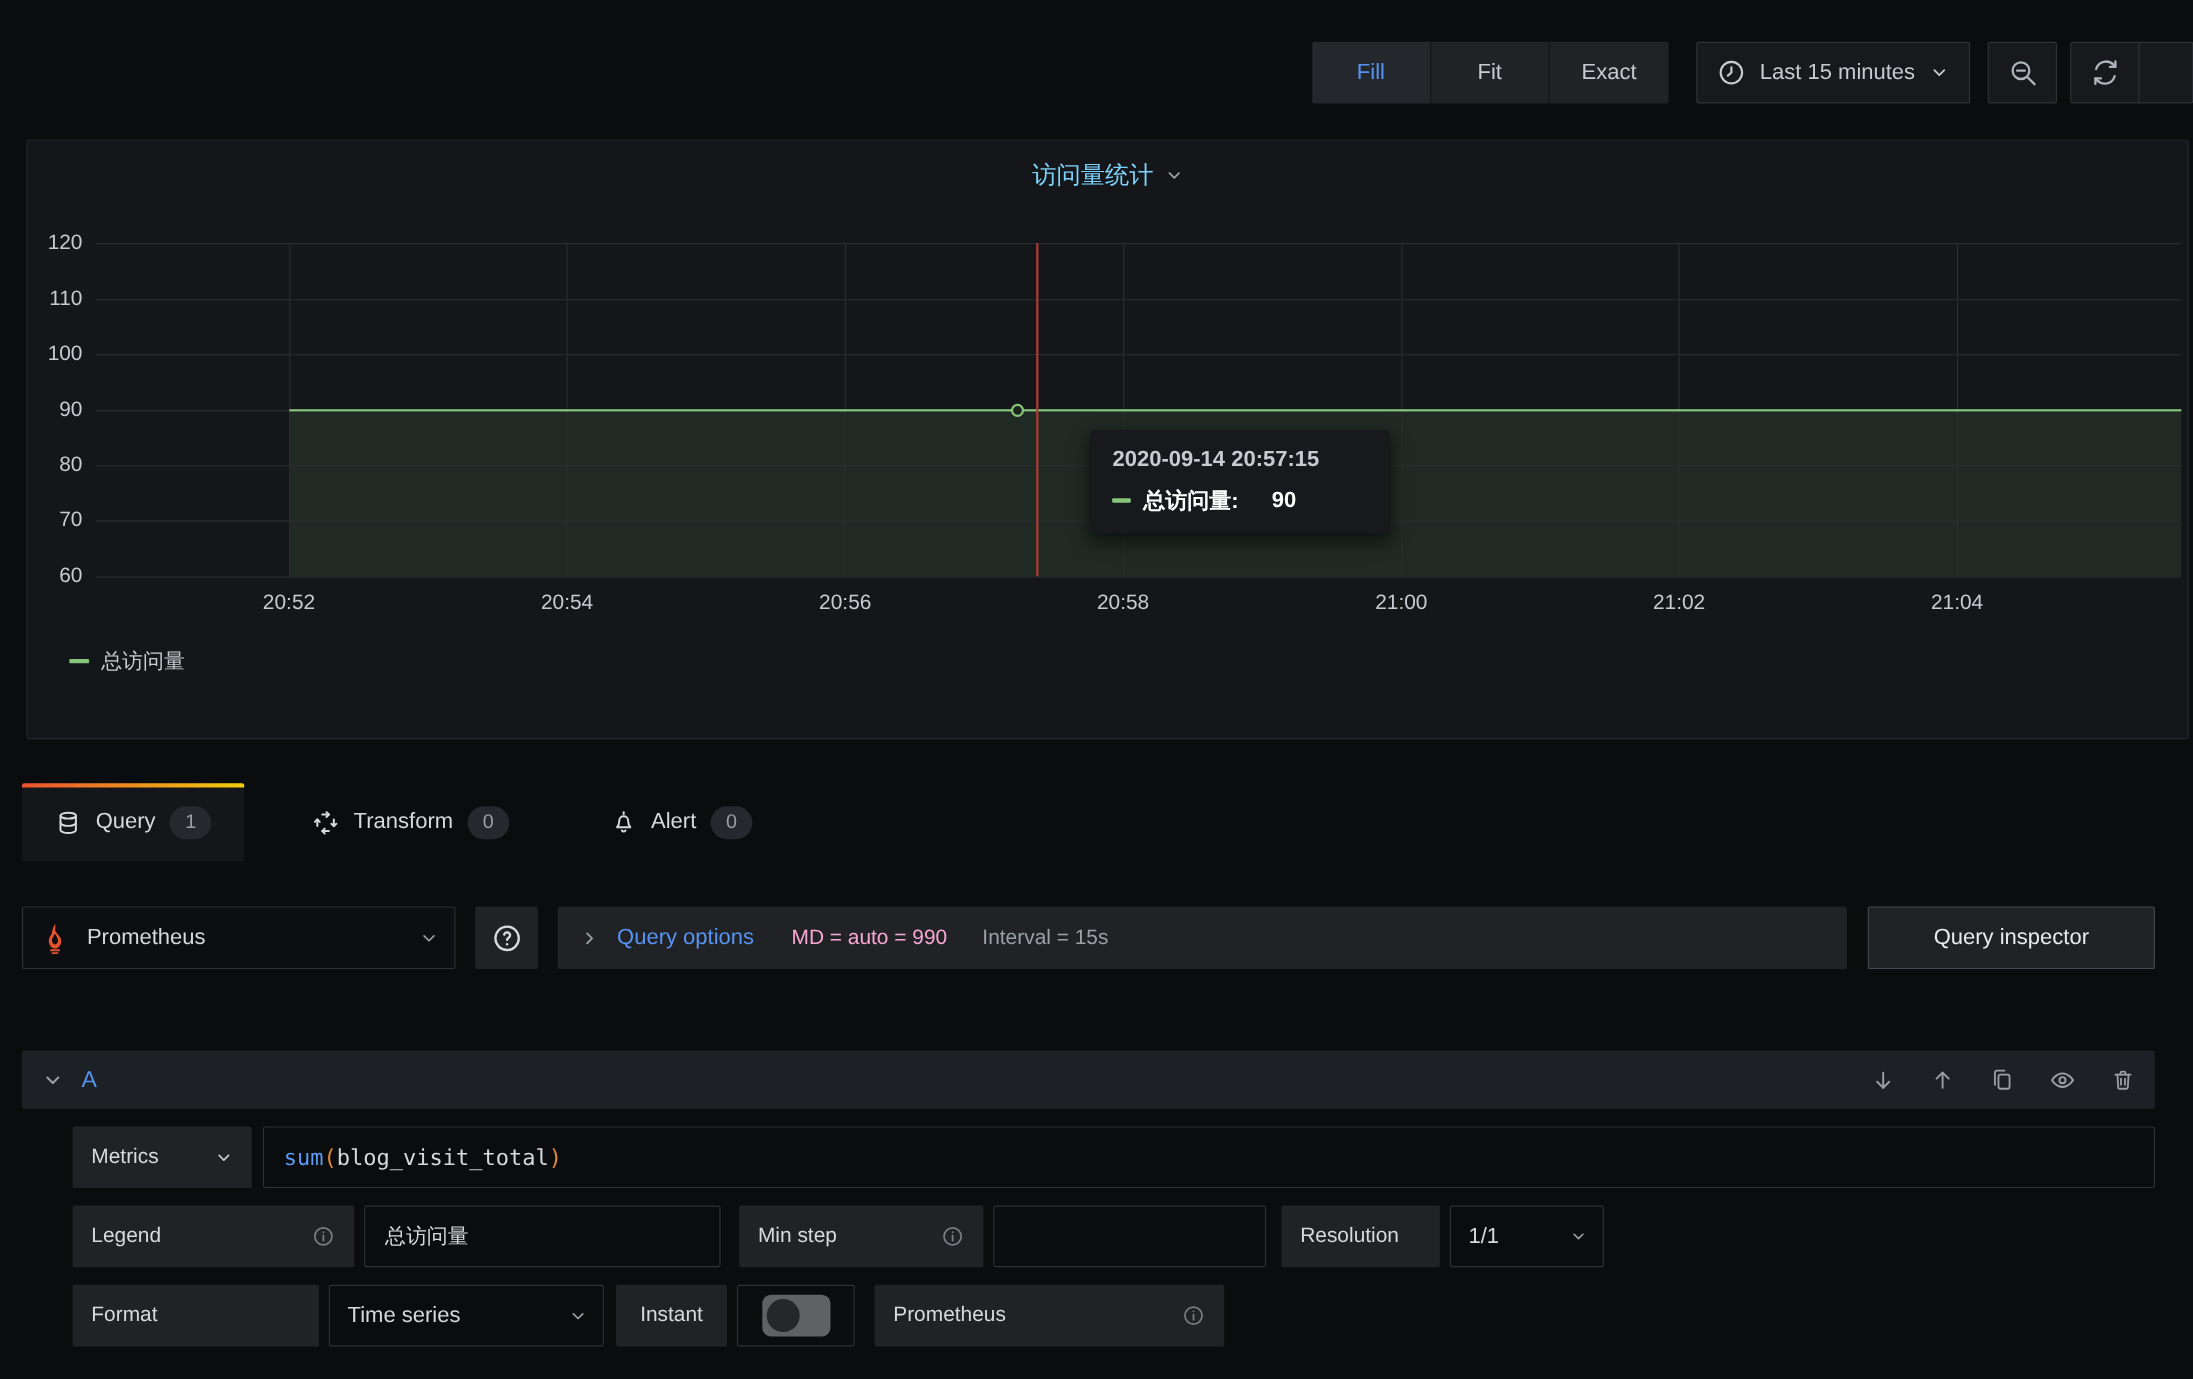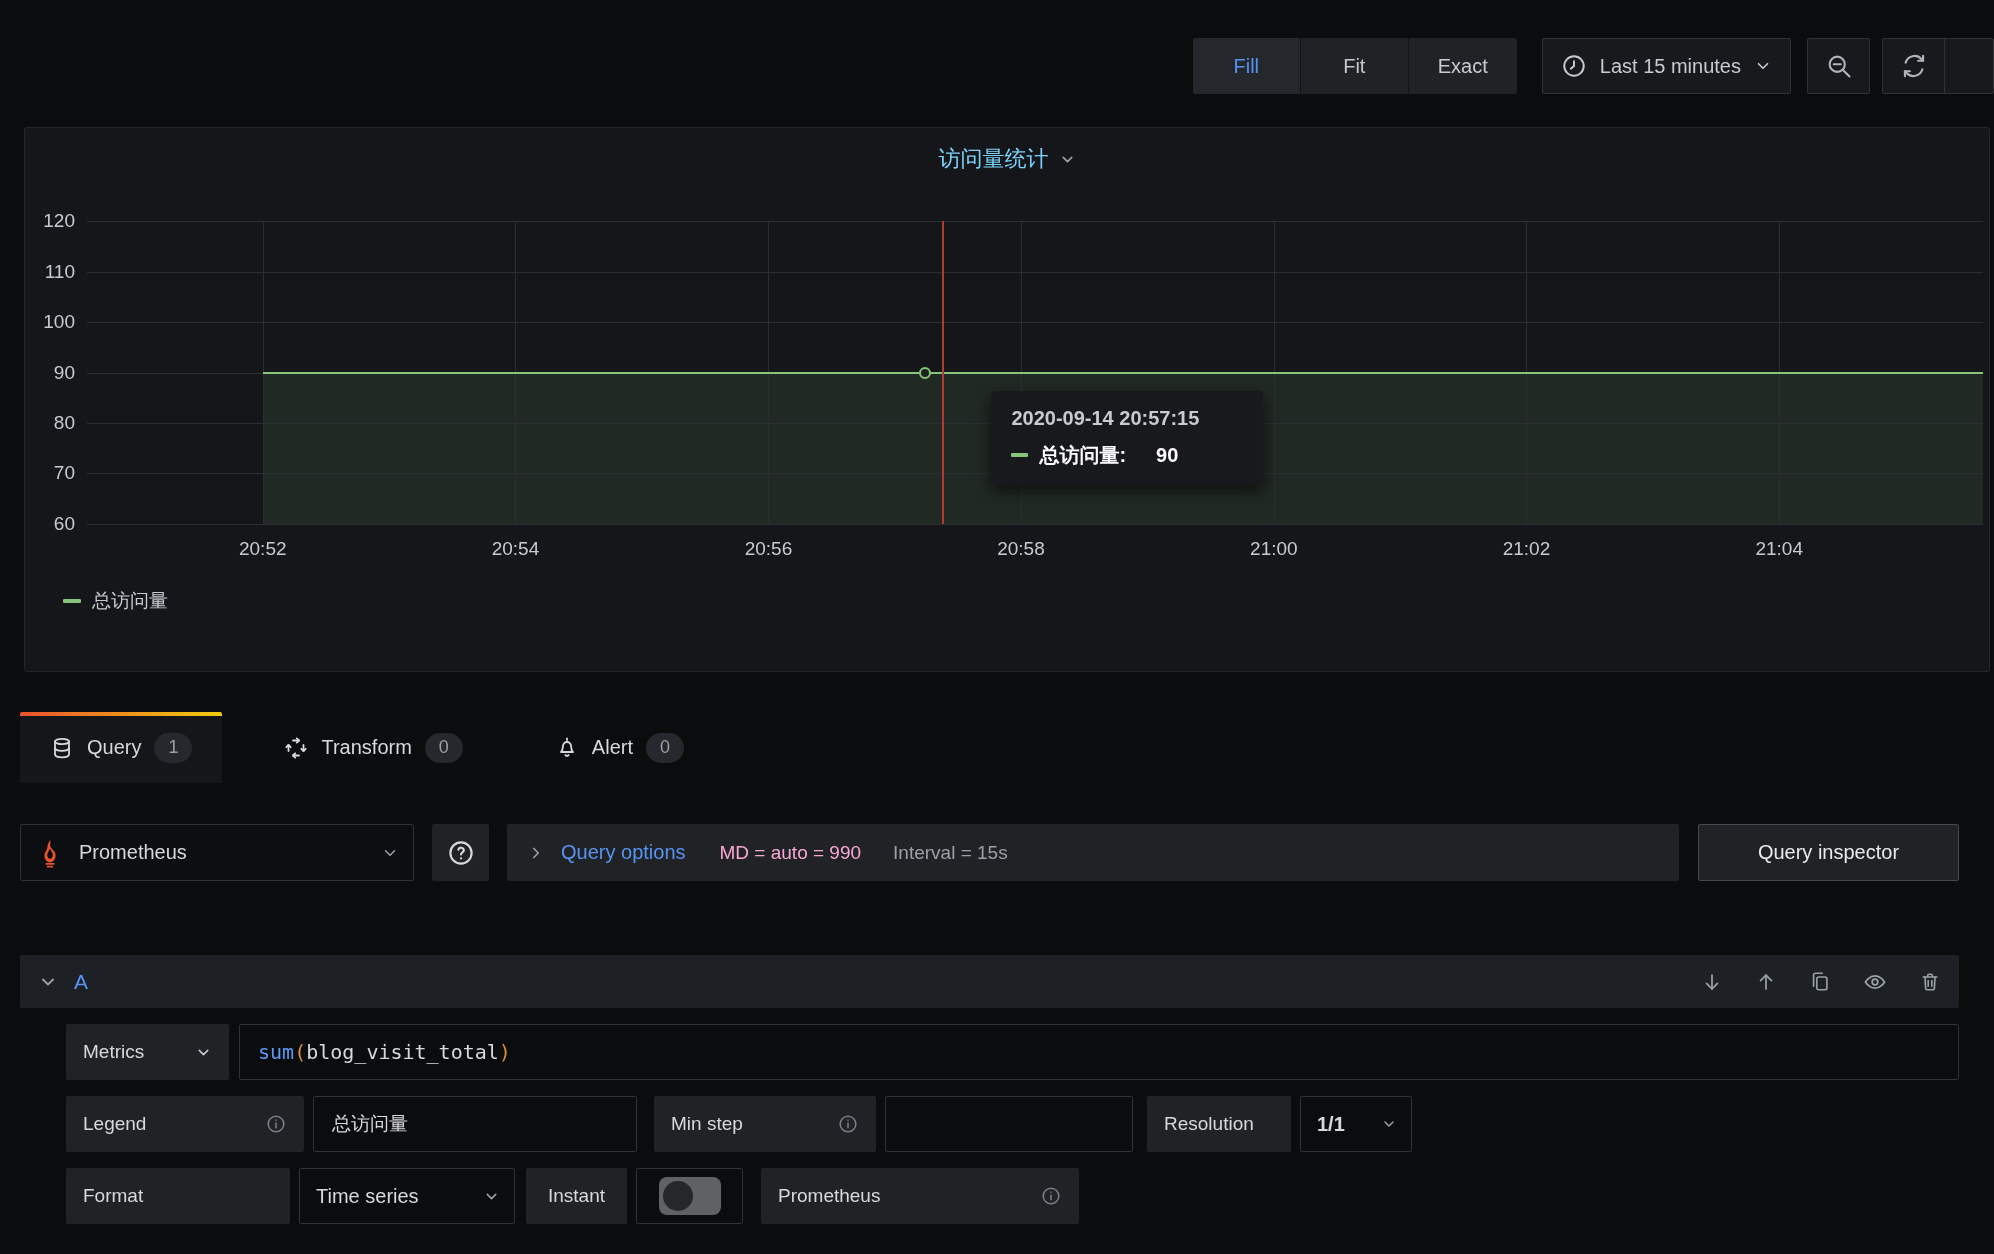--- a/index.html
+++ b/index.html
@@ -109,29 +109,29 @@
   .selbox .chev { margin-left:auto; color:#9aa0a6; }
 
   .metrics-lbl { width:163px; cursor:pointer; }
   .metrics-lbl .chev { margin-left:auto; color:#c7cbd1; }
   .query-inp { flex:1; margin-left:10px; font-family:"DejaVu Sans Mono","Liberation Mono",monospace;
                font-size:20px; }
   .code-fn { color:#5b9af5; }
   .code-paren { color:#de8a3a; }
   .code-metric { color:#d8d9da; }
 
-  .legend-lbl { width:238px; }
+  .legend-lbl { width:256px; }
   .legend-inp { width:324px; margin-left:9px; }
   .minstep-lbl { width:222px; margin-left:17px; }
   .minstep-inp { width:248px; margin-left:9px; }
   .res-lbl { width:144px; margin-left:14px; }
-  .res-sel { width:112px; margin-left:9px;font-weight:bold; }
+  .res-sel { width:140px; margin-left:9px; }
 
   .format-lbl { width:224px; }
-  .format-sel { width:216px; margin-left:9px; }
+  .format-sel { width:250px; margin-left:9px; }
   .instant-lbl { width:101px; margin-left:11px; justify-content:center; }
   .toggle-box { width:107px; margin-left:9px; background:#0b0c0e; border:1px solid #2c3235;
                 border-radius:2px; display:flex; align-items:center; justify-content:center; cursor:pointer; }
   .toggle-track { width:62px; height:38px; border-radius:8px; background:#5f6165; position:relative; }
   .toggle-knob { position:absolute; left:4px; top:4px; width:30px; height:30px; border-radius:50%;
                  background:#25272b; }
   .prom-lbl { width:318px; margin-left:18px; }
 </style>
 </head>
 <body>

